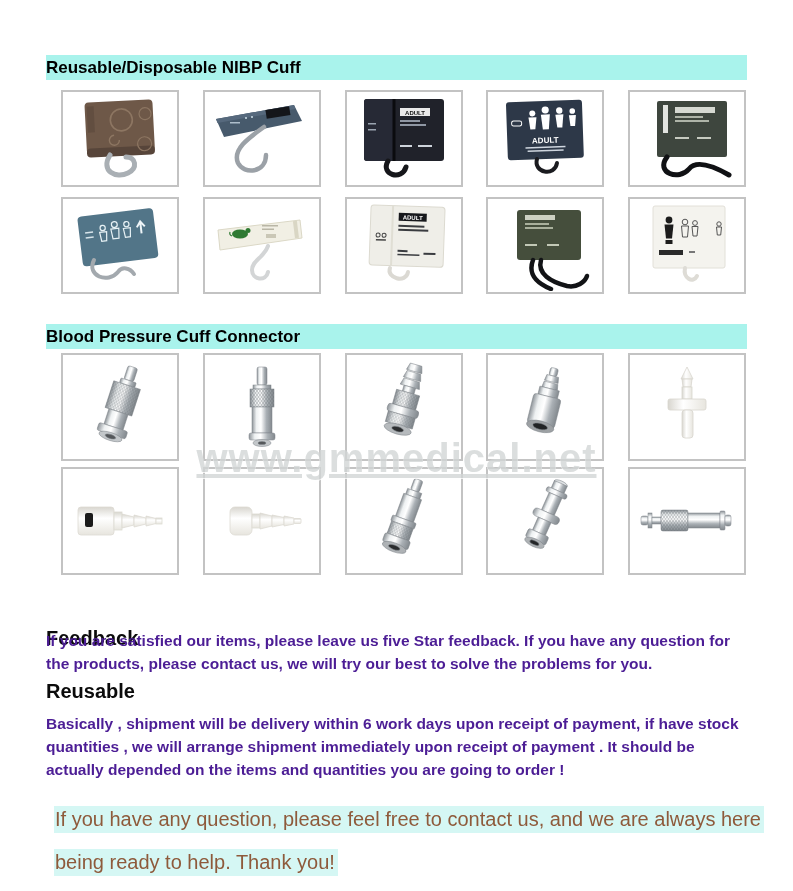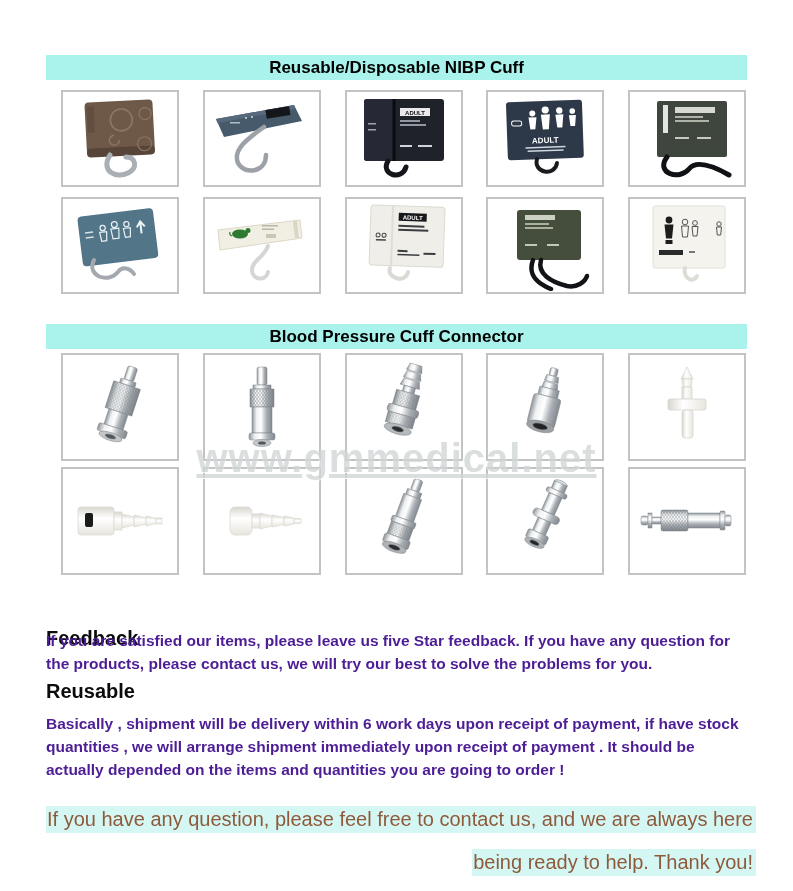--- a/index.html
+++ b/index.html
@@ -3,21 +3,21 @@
 <meta charset="utf-8">
 <style>
   * { box-sizing: border-box; margin: 0; padding: 0; }
   html,body { background:#ffffff; }
   body { font-family: "Liberation Sans", sans-serif; }
   #page { position: relative; width: 793px; height: 891px; background:#fff; overflow: hidden; }
 
   .banner {
     position: absolute; left: 46px; width: 701px; height: 25px;
     background: #a9f3ec; color: #000; font-weight: bold; font-size: 17px;
-    text-align: center; line-height: 25px;
+    text-align: left; line-height: 25px;
   }
   .grid-row {
     position: absolute; left: 61px; width: 685px;
     display: flex; justify-content: space-between;
   }
   .cell {
     width: 118px; border: 2px solid #c3c3c3; background: #fff;
     display: flex; align-items: center; justify-content: center;
   }
   .cell.cuff { height: 97px; }
@@ -27,21 +27,21 @@
   .watermark {
     position: absolute; left: 0; width: 793px; top: 436px;
     text-align: center; font-size: 40px; font-weight: bold;
     color: #d2d6d6; opacity: 0.78; letter-spacing: 1px;
     text-shadow: 0 1px 0 #ffffff; pointer-events: none; z-index: 5; text-decoration: underline;
   }
 
   .h2 { position: absolute; left: 46px; font-size: 20px; font-weight: bold; color: #0b0b0b; }
   .para { position: absolute; left: 46px; width: 706px; font-size: 15.5px; font-weight: bold; color: #4c1d95; line-height: 23px; }
 
-  .footer-line { position: absolute; left: 36px; width: 720px; font-size: 20px; text-align: right; }
+  .footer-line { position: absolute; left: 54px; width: 720px; font-size: 20px; }
   .footer-line span {
     background: #d5f7f4; color: #8e5a3b; line-height: 28px;
     padding: 2px 3px 3px 1px;
   }
 </style>
 </head>
 <body>
 
 <svg width="0" height="0" style="position:absolute" aria-hidden="true">
   <defs>

